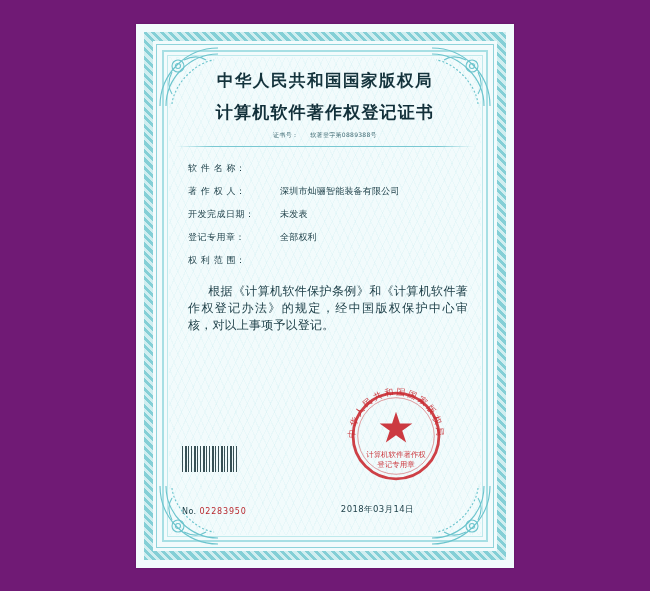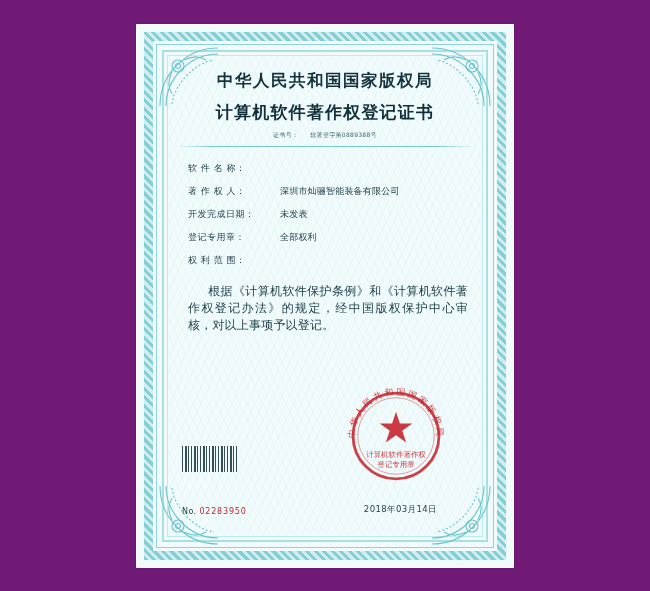--- a/index.html
+++ b/index.html
@@ -214,21 +214,21 @@
   .doc-no {
     font-size: 8px;
     color: #1b3d46;
     letter-spacing: 0.4px;
   }
   .doc-no .num { color: #b8282e; letter-spacing: 0.8px; margin-top: 24px; }
   .issue-date {
     font-size: 8.5px;
     color: #1b3d46;
     letter-spacing: 0.4px;
-    margin-right: 31px;
+    margin-right: 54px;
   }
 </style>
 </head>
 <body>
 
 <div id="certificate-page">
 
   <div class="sheet">
 
     <div class="frame-outer"></div>

